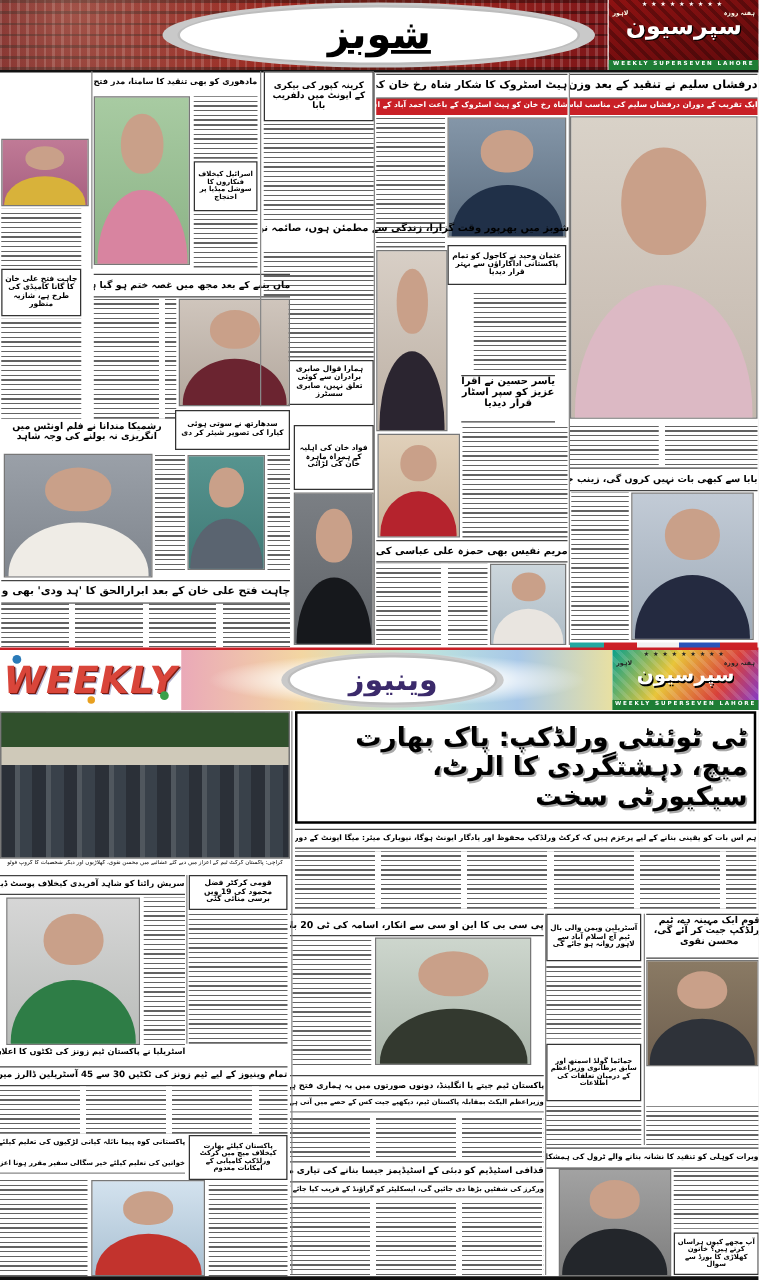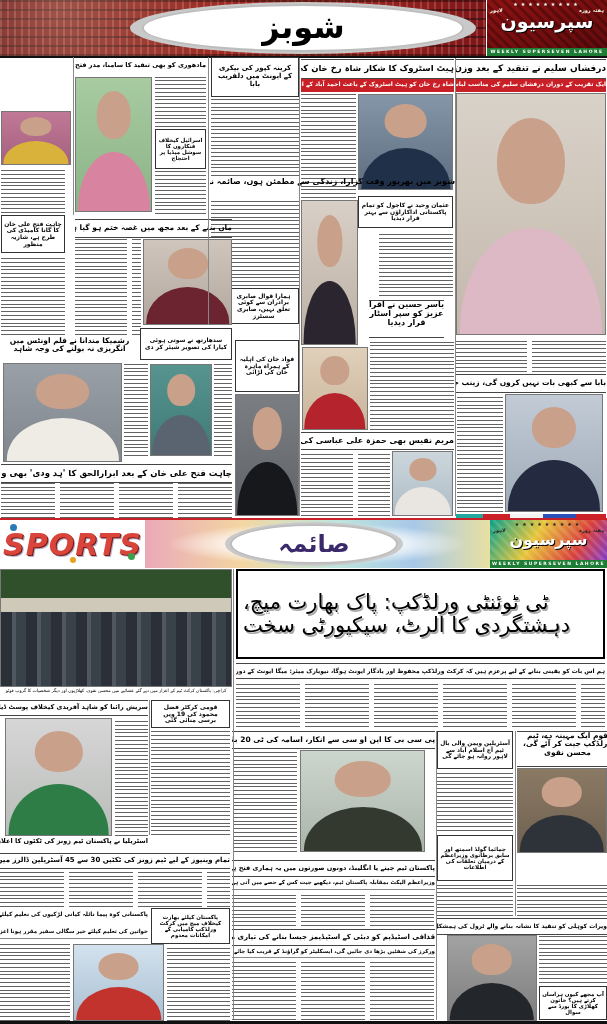--- a/index.html
+++ b/index.html
@@ -77,35 +77,35 @@
   .l-tag{position:absolute;top:7px;color:#ffe;font-size:5px;font-weight:bold;direction:rtl;}
   .l-name{position:absolute;top:12px;left:0;right:0;text-align:center;color:#fff;
       font-size:19px;font-weight:bold;text-shadow:1px 1px 0 #000;direction:rtl;line-height:1;}
   .l-band{position:absolute;bottom:0;left:0;right:0;height:8px;background:#1e7d35;color:#fff;
       font-size:4.5px;letter-spacing:1.5px;text-align:center;line-height:8px;font-weight:bold;}
   .sportsword{font-weight:bold;font-style:italic;font-size:30px;color:#d9453a;letter-spacing:1px;
       text-shadow:1px 1px 0 #7a1a10,2px 2px 0 rgba(40,40,120,.35);}
   .spstrip{background:
       radial-gradient(ellipse at 50% 50%,#ffffff 28%,rgba(255,255,255,0) 62%),
       linear-gradient(90deg,#eaa9b8,#f3d6a2 28%,#bfe6dd 55%,#a8c8e8 78%,#e8e0a2);}
-  .bigh{font-weight:normal;color:#000;direction:rtl;text-align:left;line-height:1.1;
+  .bigh{font-weight:bold;color:#000;direction:rtl;text-align:right;line-height:1.1;
       text-shadow:1.5px 1.5px 0 #a9a9a9;}
   .vr{background:#888;width:1px;}
   .banner{background:linear-gradient(90deg,#23a8a0 0 18%,#cc2127 18% 36%,#f2f2f2 36% 58%,#2a52b8 58% 80%,#cc2127 80%);}
   .dot{border-radius:50%;}
 </style>
 </head>
 <body>
 
 <div id="page">
 
   <div class="abs seats" style="left:0;top:0;width:486px;height:56px;"></div>
   <div class="abs oval-outer" style="left:130px;top:2px;width:346px;height:52px;">
     <div class="oval-inner">
-      <div class="h" style="font-size:32px;">شوبز</div>
+      <div class="h" style="font-size:32px;text-decoration:underline;">شوبز</div>
     </div>
   </div>
   <div class="abs logo" style="left:487px;top:0;width:120px;height:56px;">
     <div class="l-stars">★★★★★★★★★</div>
     <div class="l-tag" style="right:3px;">ہفتہ روزہ</div>
     <div class="l-tag" style="left:3px;">لاہور</div>
     <div class="l-name">سپرسیون</div>
     <div class="l-band">WEEKLY SUPERSEVEN LAHORE</div>
   </div>
   <div class="abs" style="left:0;top:56px;width:607px;height:2px;background:#111;"></div>
@@ -166,29 +166,29 @@
   <div class="abs h nw rule" style="left:1px;top:464px;width:231px;height:17px;font-size:8.5px;line-height:16px;">چاہت فتح علی خان کے بعد ابرارالحق کا 'ہد ودی' بھی وائرل</div>
   <div class="abs bt4" style="left:1px;top:483px;width:231px;height:35px;"></div>
 
   <div class="abs vr" style="left:299px;top:58px;height:458px;"></div>
   <div class="abs vr" style="left:455px;top:58px;height:458px;"></div>
   <div class="abs vr" style="left:208px;top:57px;height:268px;"></div>
   <div class="abs vr" style="left:73px;top:57px;height:158px;"></div>
 
   <div class="abs" style="left:0;top:518px;width:607px;height:2px;background:#c92027;"></div>
   <div class="abs" style="left:0;top:520px;width:145px;height:48px;background:#fff;display:flex;align-items:center;justify-content:center;">
-    <span class="sportsword">SPORTS</span>
+    <span class="sportsword">WEEKLY</span>
   </div>
   <div class="abs dot" style="left:10px;top:524px;width:7px;height:7px;background:#2a7ab8;"></div>
   <div class="abs dot" style="left:128px;top:553px;width:7px;height:7px;background:#3aa04a;"></div>
   <div class="abs dot" style="left:70px;top:557px;width:6px;height:6px;background:#e8a020;"></div>
   <div class="abs spstrip" style="left:145px;top:520px;width:345px;height:48px;"></div>
   <div class="abs oval-outer" style="left:225px;top:522px;width:178px;height:44px;">
     <div class="oval-inner">
-      <div class="h" style="font-size:24px;color:#3b2a6b;">صائمہ</div>
+      <div class="h" style="font-size:24px;color:#3b2a6b;">وینیوز</div>
     </div>
   </div>
   <div class="abs logo sp" style="left:490px;top:520px;width:117px;height:48px;">
     <div class="l-stars" style="color:#222;">★★★★★★★★★</div>
     <div class="l-tag" style="right:3px;color:#222;">ہفتہ روزہ</div>
     <div class="l-tag" style="left:3px;color:#222;">لاہور</div>
     <div class="l-name" style="font-size:16px;">سپرسیون</div>
     <div class="l-band">WEEKLY SUPERSEVEN LAHORE</div>
   </div>
 

